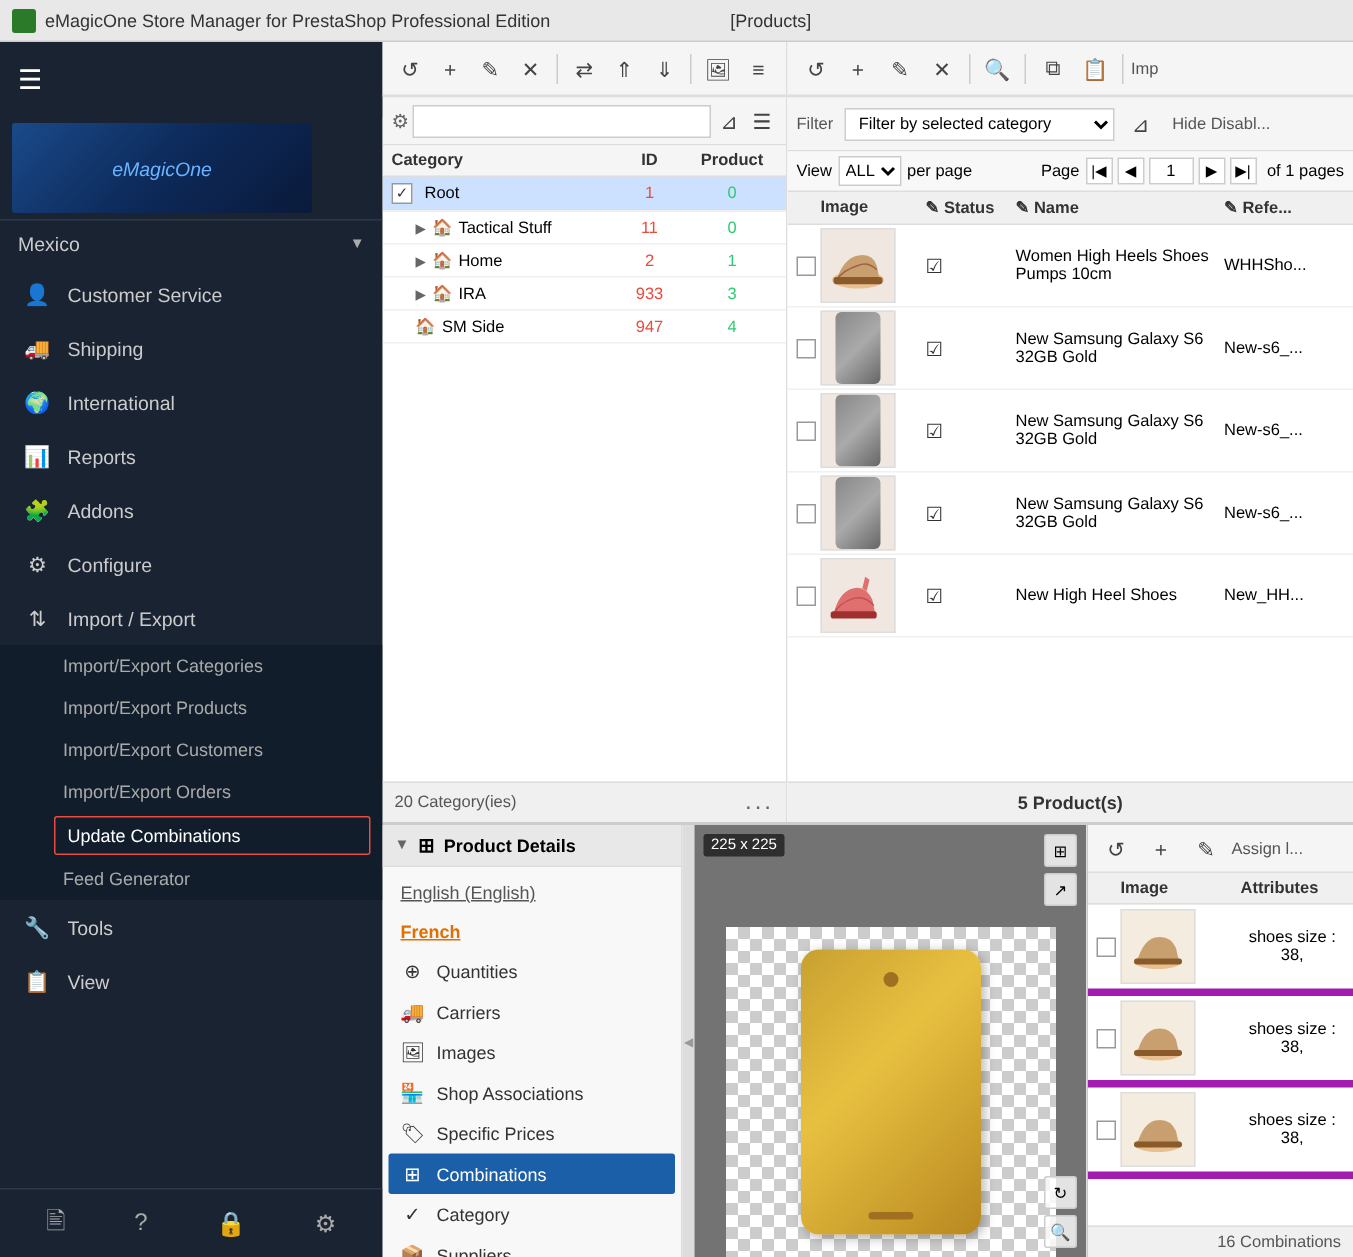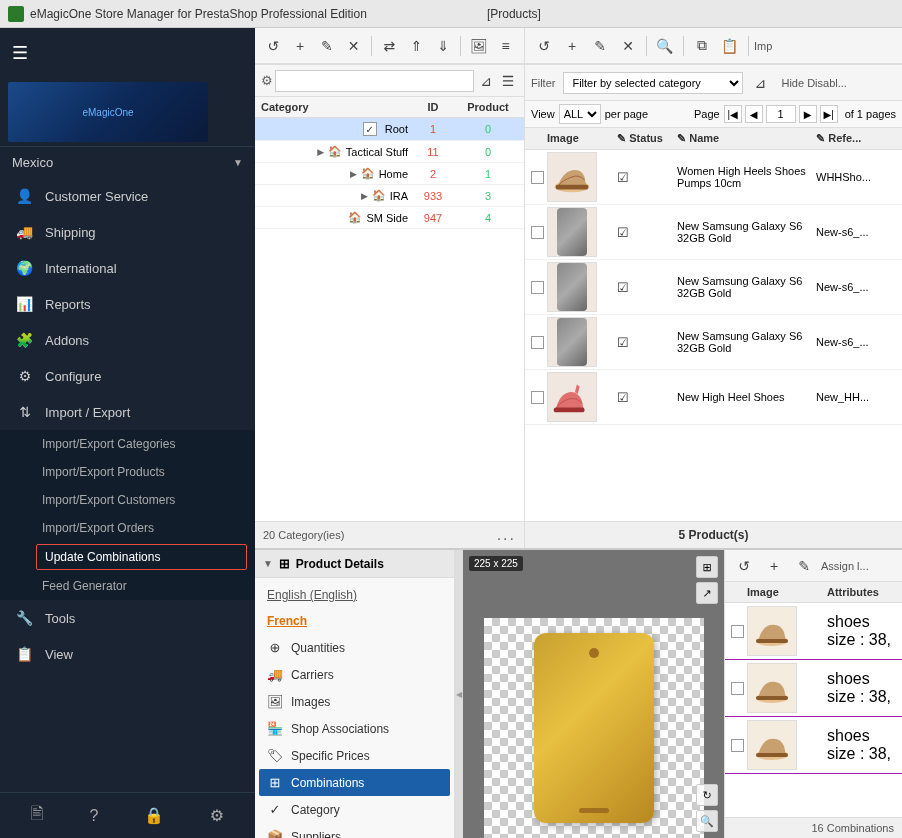--- a/index.html
+++ b/index.html
@@ -188,21 +188,21 @@
       align-items: center;
       cursor: pointer;
       font-size: 11px;
     }
     .cat-row.selected { background: #cce0ff; }
     .cat-row .id-cell { color: #e74c3c; text-align: center; }
     .cat-row .pos-cell { color: #2ecc71; text-align: center; }
     .cat-indent { padding-left: 16px; }
     .checkbox-cell { width: 14px; height: 14px; border: 1px solid #999; background: white; margin-right: 4px; display: inline-flex; align-items: center; justify-content: center; }
     .checkbox-checked::after { content: '✓'; font-size: 10px; color: #333; }
-    .cat-name-cell { display: flex; align-items: center; gap: 4px; justify-content: flex-end; }
+    .cat-name-cell { display: flex; align-items: center; gap: 4px; }
     .home-icon { font-size: 11px; color: #666; }
     .expand-arrow { font-size: 9px; color: #666; cursor: pointer; }
 
     .cat-status-bar {
       padding: 4px 8px;
       background: #f0f0f0;
       border-top: 1px solid #ddd;
       font-size: 11px;
       color: #555;
       display: flex;
@@ -456,23 +456,24 @@
       background: #f0f0f0;
       border-bottom: 1px solid #ddd;
       font-size: 11px;
       font-weight: bold;
       color: #333;
     }
     .comb-row {
       display: grid;
       grid-template-columns: 16px 80px 1fr;
       padding: 3px 6px;
-      border-bottom: 1px solid #a21caf;
-      align-items: center;
-      font-size: 16px;
+      border-bottom: 5px solid #a21caf;
+      align-items: center;
+      font-size: 11px;
+      text-align: center;
     }
     .shoe-thumb-sm {
       width: 50px;
       height: 50px;
       background: #f5ece0;
       border: 1px solid #ddd;
       display: flex;
       align-items: center;
       justify-content: center;
     }
@@ -506,21 +507,21 @@
 </div>
 
 <div class="main-layout">
 
   <div class="sidebar">
     <div class="sidebar-header">
       <span class="hamburger">☰</span>
     </div>
 
     <div class="sidebar-logo">
-      <span style="color:#6ab4ff;font-size:10px;">eMagicOne</span>
+      <span style="color:#6ab4ff;font-size:13px;font-style:italic;">eMagicOne</span>
     </div>
 
     <div class="sidebar-region">
       <span>Mexico</span>
       <span class="chevron">▼</span>
     </div>
 
     <div class="sidebar-nav">
 
       <div class="sidebar-item">

